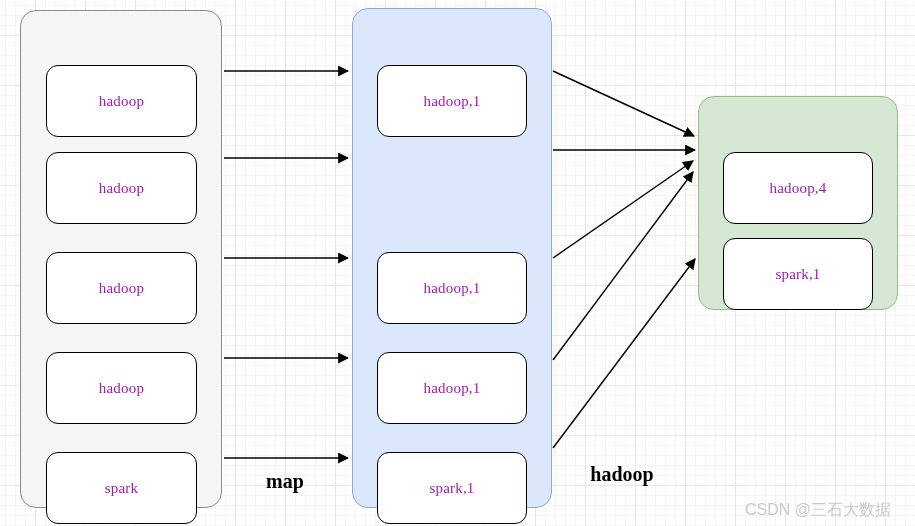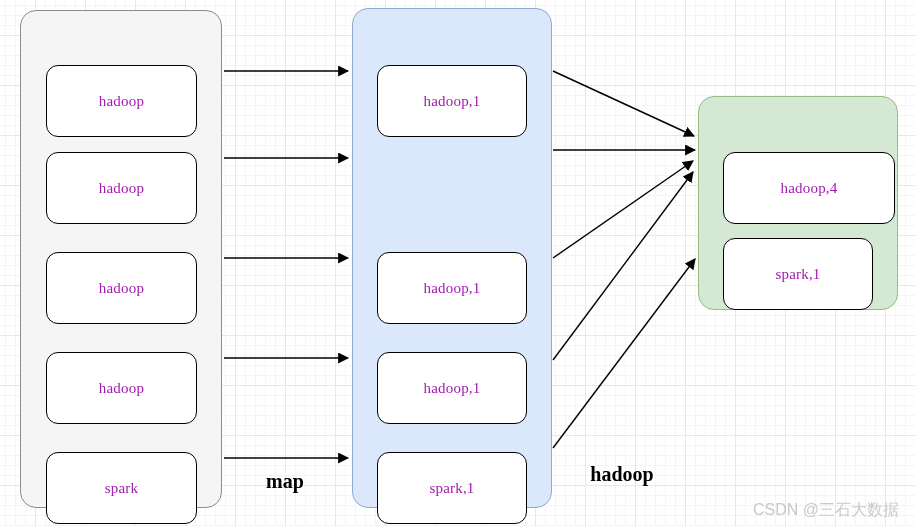--- a/index.html
+++ b/index.html
@@ -55,21 +55,21 @@
     position:absolute;
     font-weight:bold;
     font-size:20px;
     color:#000;
     text-align:center;
   }
   .stage-label.map-label{left:252px;top:470px;width:66px;font-family:Liberation Serif, serif;}
   .stage-label.reduce-label{left:582px;top:463px;width:80px;}
   .watermark{
     position:absolute;
-    right:16px;bottom:5px;
+    right:24px;bottom:5px;
     font-family:"Liberation Sans", sans-serif;
     font-size:16px;
     color:#c9c9c9;
     white-space:nowrap;
   }
 </style>
 </head>
 <body>
 
 <div class="canvas">
@@ -99,21 +99,21 @@
       <span>hadoop,1</span>
     </div>
   <div class="node" style="left:377px;top:322px;width:150px;">
       <span>hadoop,1</span>
     </div>
   <div class="node" style="left:377px;top:422px;width:150px;">
       <span>spark,1</span>
     </div>
 
   <div class="container reduce"></div>
-  <div class="node" style="left:723px;top:122px;width:172px;">
+  <div class="node" style="left:723px;top:122px;width:150px;">
       <span>hadoop,4</span>
     </div>
   <div class="node" style="left:723px;top:208px;width:150px;">
       <span>spark,1</span>
     </div>
 
   <svg class="arrow-layer" width="915" height="526" viewBox="0 0 915 526">
     <defs>
       <marker id="ah" viewBox="0 0 10 10" refX="9" refY="5" markerWidth="11" markerHeight="11" orient="auto-start-reverse" markerUnits="userSpaceOnUse">
         <path d="M0,0 L10,5 L0,10 z" fill="#000"></path>

